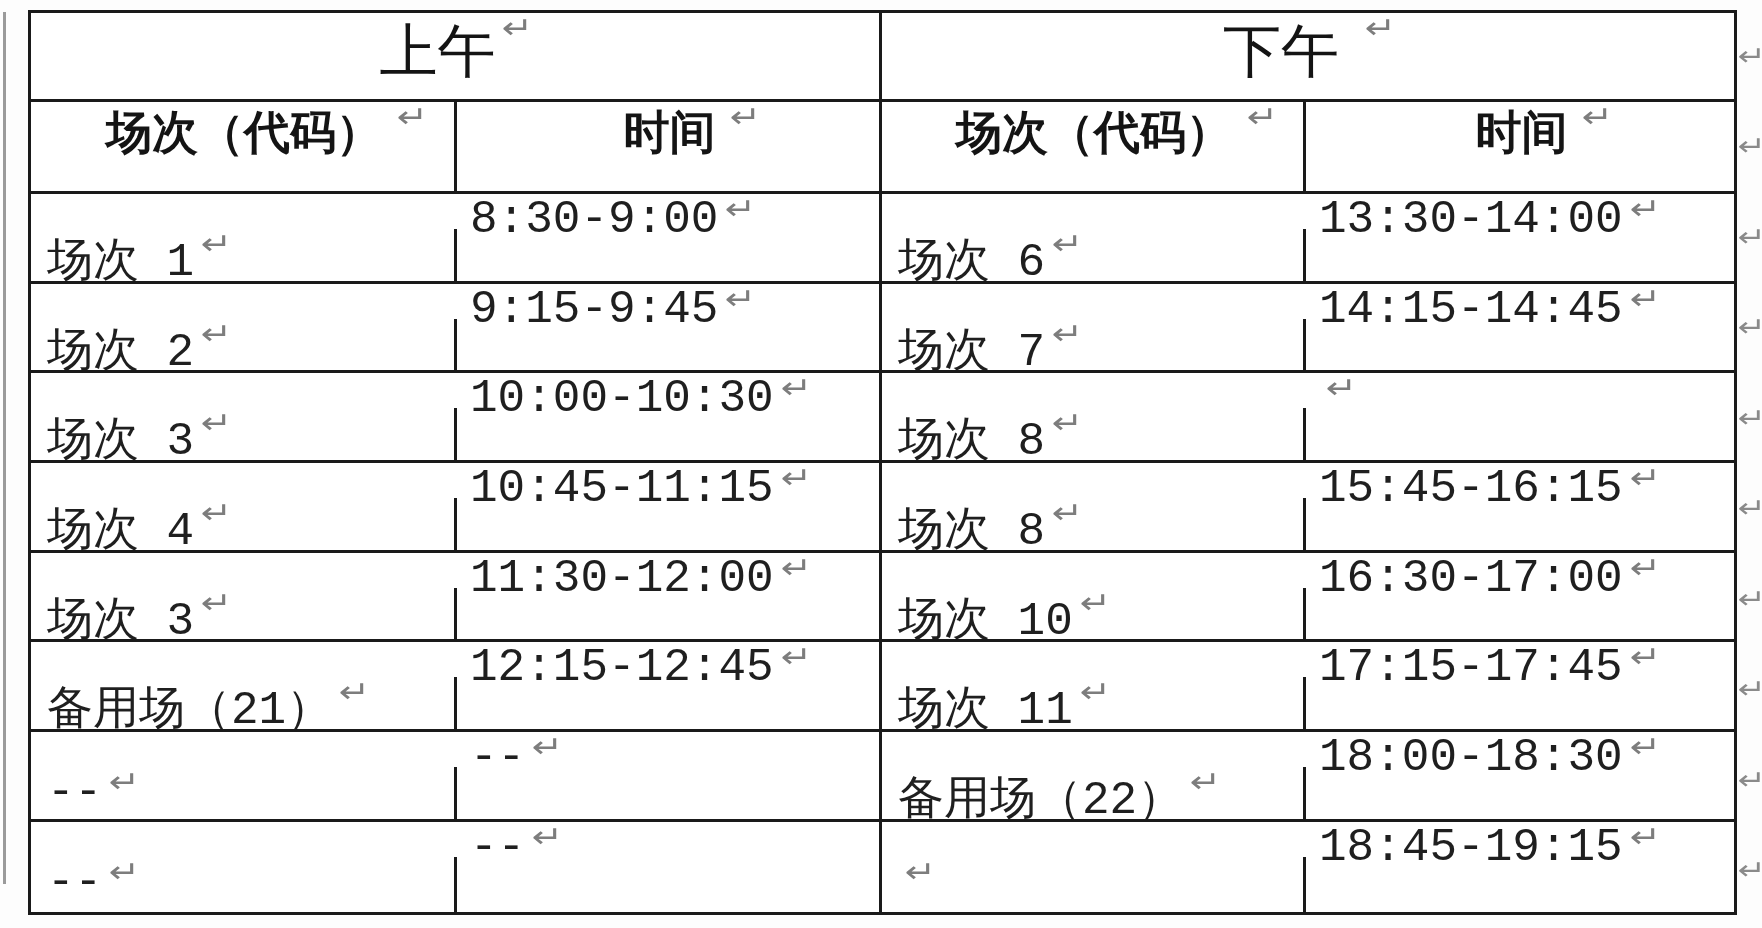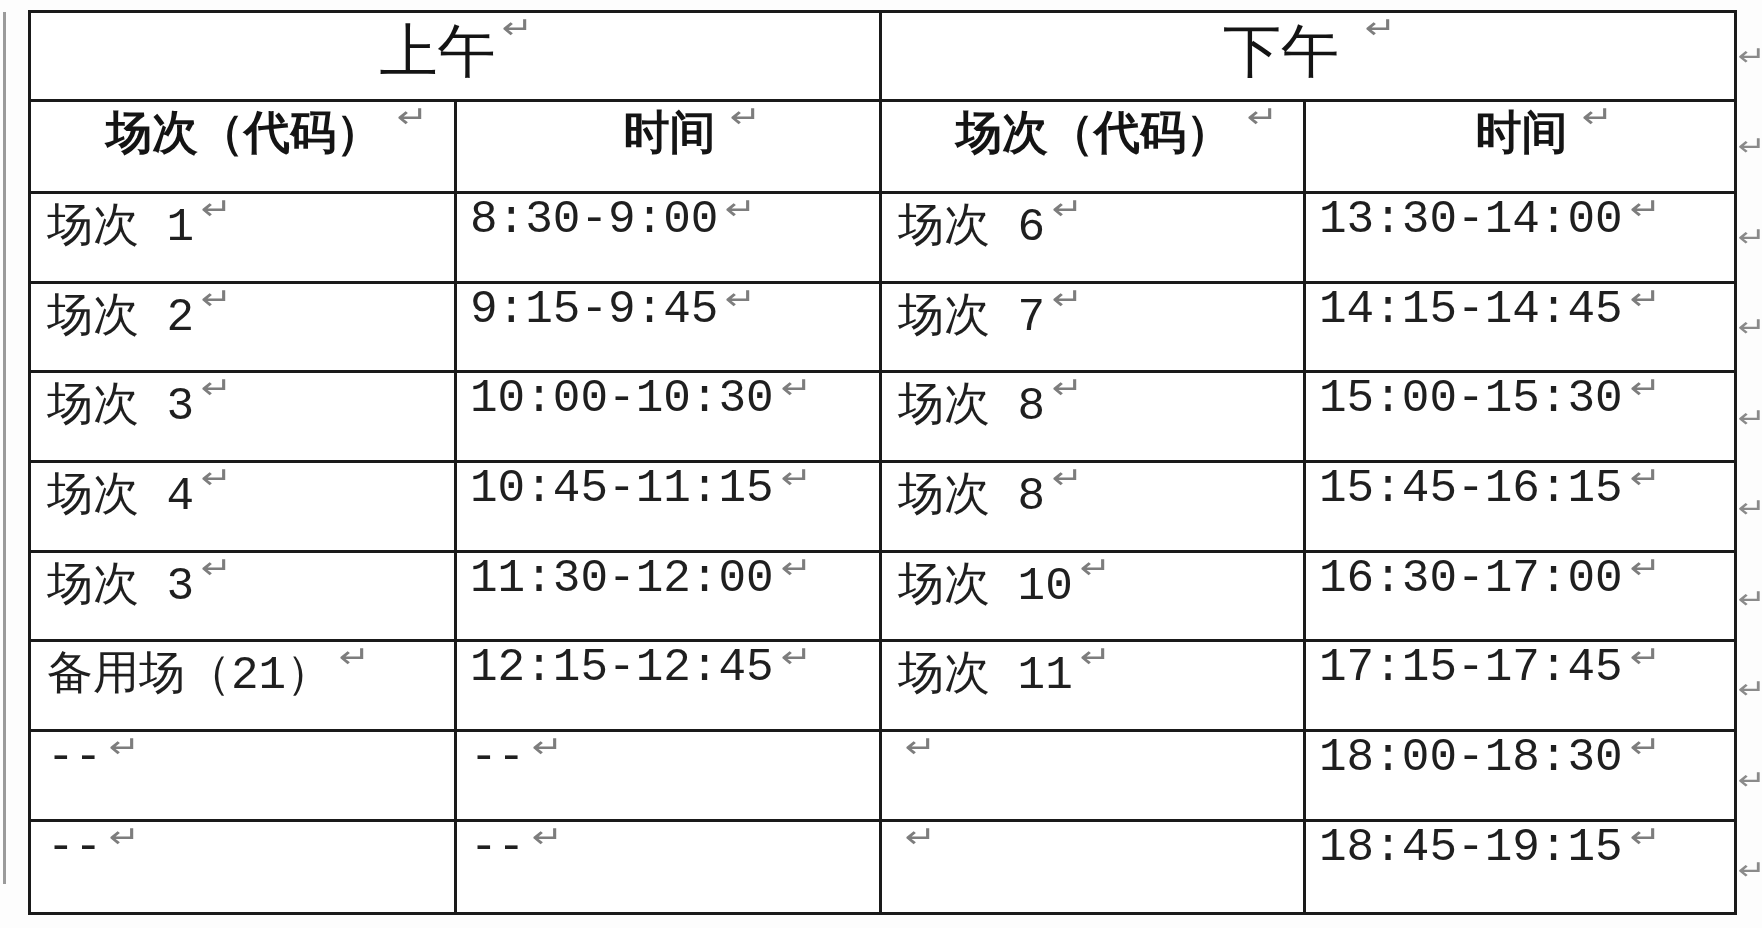--- a/index.html
+++ b/index.html
@@ -44,21 +44,21 @@
   .span2b { grid-column: 3 / 5; gap: 19px; }
 
   .txt {
     font-family: "Liberation Mono", "DejaVu Sans", monospace;
     color: #1f1f1f;
   }
   .head1 { justify-content: center; }
   .head1 .txt { font-size: 58px; font-weight: 400; color: #141414; }
   .head2 { justify-content: center; padding-left: 46px; }
   .head2 .txt { font-size: 46px; font-weight: 700; color: #141414; }
-  .c-session { justify-content: flex-start; padding-left: 16px; }
+  .c-session { justify-content: flex-start; padding-left: 16px; margin-top: 35px; }
   .c-time    { justify-content: flex-start; padding-left: 13px; }
   .c-session .txt, .c-time .txt { font-size: 46px; font-weight: 400; }
 
   
   .pmark {
     font-family: "DejaVu Sans", sans-serif;
     font-size: 30px;
     color: #7d7d7d;
     margin-left: 10px;
     line-height: 1;
@@ -153,21 +153,20 @@
     </div>
     <div class="cell c-time">
       <span class="txt">10:00-10:30</span>
       <span class="pmark">↵</span>
     </div>
     <div class="cell c-session">
       <span class="txt">场次 8</span>
       <span class="pmark">↵</span>
     </div>
     <div class="cell c-time lc">
-      <span class="txt">15:00-15:30</span>
       <span class="pmark">↵</span>
     </div>
 
     <div class="cell c-session">
       <span class="txt">场次 4</span>
       <span class="pmark">↵</span>
     </div>
     <div class="cell c-time">
       <span class="txt">10:45-11:15</span>
       <span class="pmark">↵</span>
@@ -217,20 +216,21 @@
 
     <div class="cell c-session">
       <span class="txt">--</span>
       <span class="pmark">↵</span>
     </div>
     <div class="cell c-time">
       <span class="txt">--</span>
       <span class="pmark">↵</span>
     </div>
     <div class="cell c-session">
+      <span class="txt">备用场（22）</span>
       <span class="pmark">↵</span>
     </div>
     <div class="cell c-time lc">
       <span class="txt">18:00-18:30</span>
       <span class="pmark">↵</span>
     </div>
 
     <div class="cell c-session lr">
       <span class="txt">--</span>
       <span class="pmark">↵</span>

